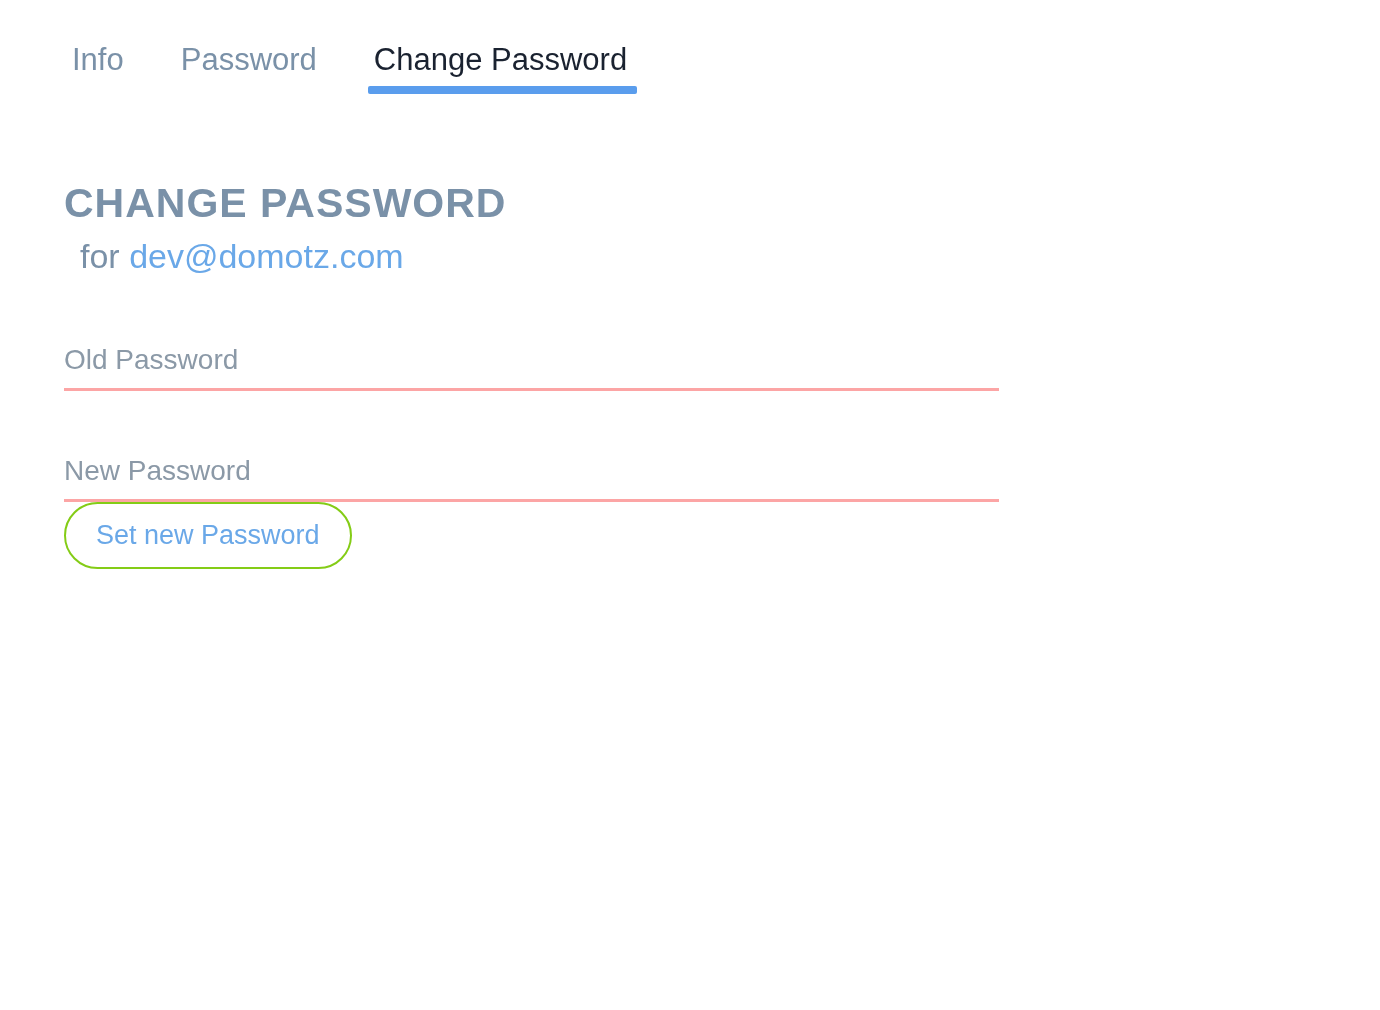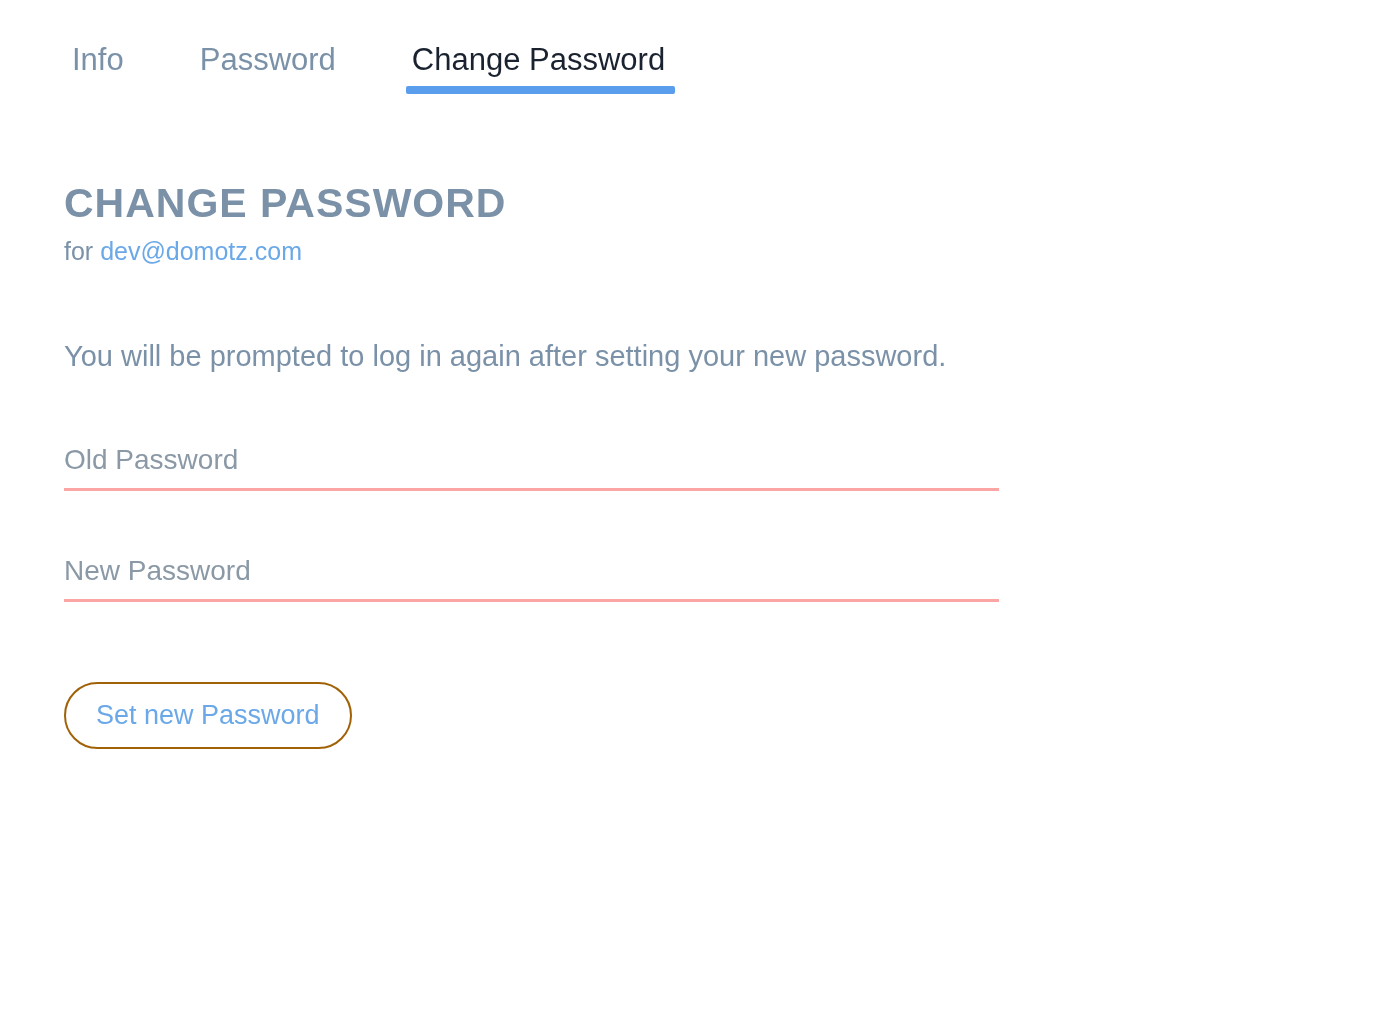--- a/index.html
+++ b/index.html
@@ -9,21 +9,21 @@
     }
     body {
       font-family: -apple-system, BlinkMacSystemFont, "Segoe UI", Helvetica, Arial, sans-serif;
       background: #ffffff;
       width: 1380px;
       height: 1010px;
       padding: 0;
     }
     .tabs {
       display: flex;
-      gap: 76px;
+      gap: 57px;
       padding: 42px 0 0 72px;
       align-items: center;
     }
     .tab {
       font-size: 31px;
       color: #7a91a8;
       cursor: pointer;
       padding-bottom: 12px;
       font-weight: 400;
     }
@@ -47,22 +47,23 @@
     .page-title {
       font-size: 41px;
       font-weight: 800;
       letter-spacing: 1px;
       color: #7a91a8;
       text-transform: uppercase;
       font-family: Arial, Helvetica, sans-serif;
     }
     .subtitle {
       margin-top: 10px;
-      font-size: 25px;
+      font-size: 34px;
       color: #7a91a8;
+      margin-left: 16px;
     }
     .subtitle .email {
       color: #6aa8e8;
     }
     .info-text {
       margin-top: 72px;
       font-size: 29px;
       color: #7a91a8;
       line-height: 1.3;
     }
@@ -85,23 +86,22 @@
       padding: 8px 0 12px 0;
       outline: none;
       background: transparent;
       color: #333;
     }
     .field input::placeholder {
       color: #8b99a7;
       font-size: 28px;
     }
     .submit-btn {
-      margin-top: 80px;
       display: inline-block;
-      border: 2px solid #a16207;
+      border: 2px solid #84cc16;
       color: #6aa8e8;
       background: #ffffff;
       font-size: 27px;
       padding: 16px 30px;
       border-radius: 36px;
       cursor: pointer;
       font-family: inherit;
     }
   </style>
 </head>
@@ -111,21 +111,20 @@
   <div class="tab">Info</div>
   <div class="tab">Password</div>
   <div class="tab active">Change Password</div>
 </div>
 
 <div class="content">
   <h1 class="page-title">CHANGE PASSWORD</h1>
   <div class="subtitle">
     <span>for </span><span class="email">dev@domotz.com</span>
   </div>
-  <div class="info-text">You will be prompted to log in again after setting your new password.</div>
 
   <div class="form">
     <div class="field">
       <input type="password" placeholder="Old Password" style="">
     </div>
     <div class="field">
       <input type="password" placeholder="New Password" style="">
     </div>
     <button class="submit-btn">Set new Password</button>
   </div>

